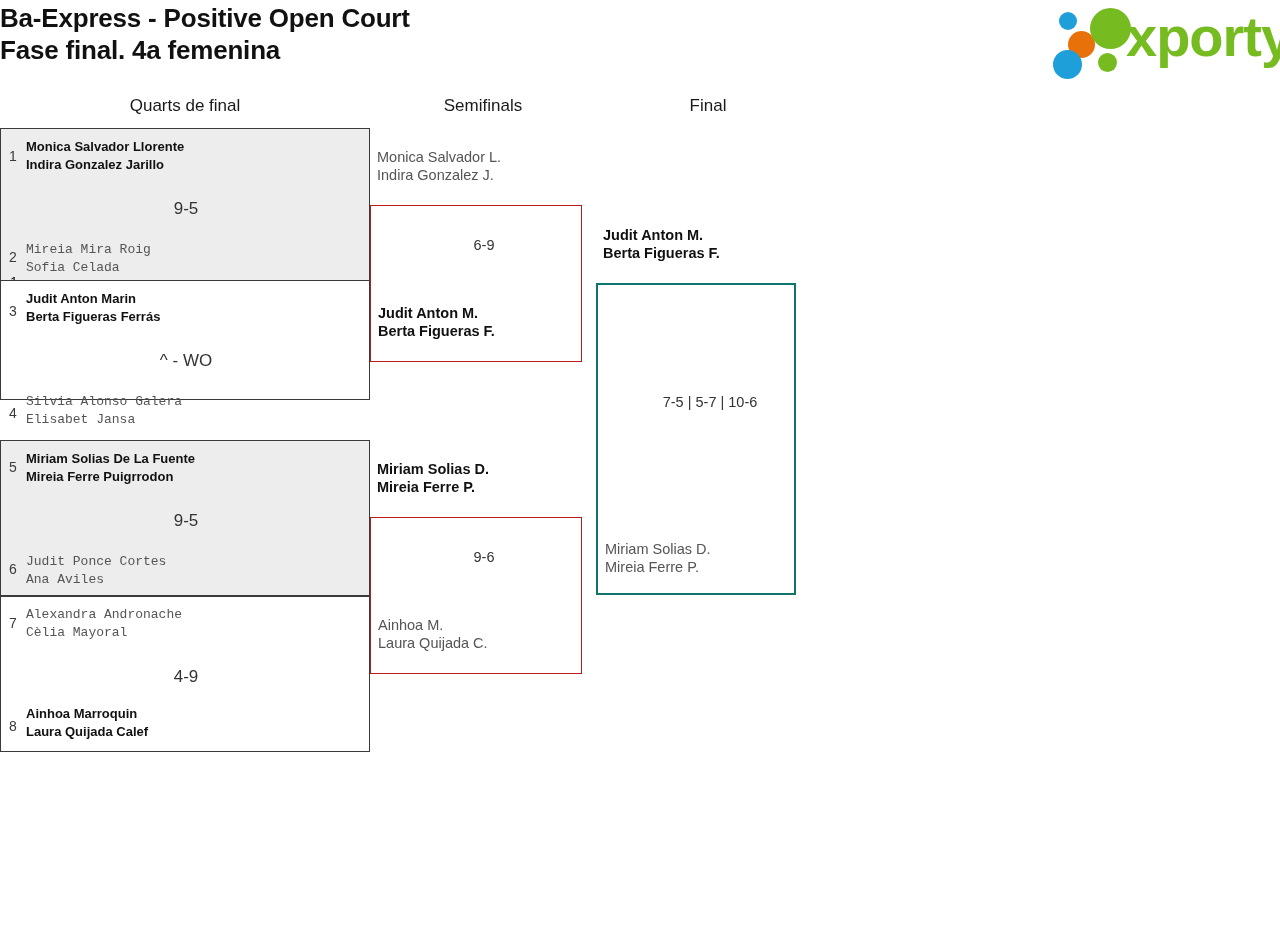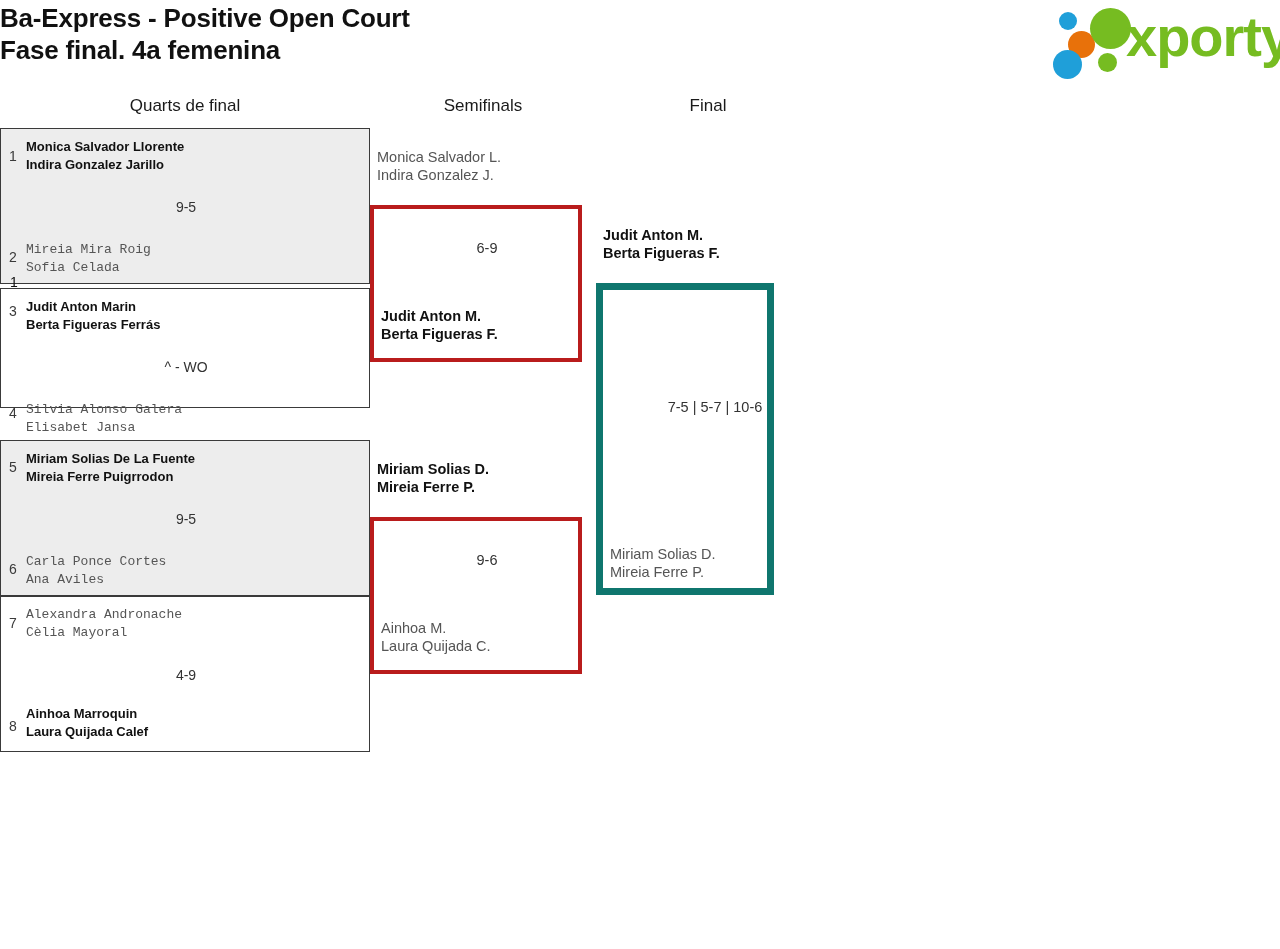--- a/index.html
+++ b/index.html
@@ -71,44 +71,44 @@
   .pair {
     position: absolute; left: 25px; right: 8px;
     font-size: 13px; line-height: 18px;
   }
   .pair .pl { display: block; white-space: nowrap; }
   .pair.win .pl { color: #111111; font-weight: 700; }
   .pair.lose .pl { color: #555555; font-weight: 400; font-family: Liberation Mono, monospace; }
 
   .qf-score {
     position: absolute; left: 0; width: 370px;
-    text-align: center; font-size: 14px; color: #333333;
+    text-align: center; font-size: 17px; color: #333333;
   }
 
   
   .sf-box {
     position: absolute; left: 370px; width: 212px;
-    border: 4px solid #b91c1c; background: #ffffff;
+    border: 1px solid #b91c1c; background: #ffffff;
   }
   .sf-pair {
     position: absolute; left: 7px;
     font-size: 14.5px; line-height: 18px;
   }
   .sf-pair .pl { display: block; white-space: nowrap; }
   .sf-pair.win .pl { color: #111111; font-weight: 700; }
   .sf-pair.lose .pl { color: #555555; font-weight: 400; }
   .sf-score {
     position: absolute; left: 0; width: 226px;
     text-align: center; font-size: 14.5px; color: #333333;
   }
 
   
   .f-box {
-    position: absolute; left: 596px; width: 178px;
-    border: 7px solid #0f766e; background: #ffffff;
+    position: absolute; left: 596px; width: 200px;
+    border: 2px solid #0f766e; background: #ffffff;
   }
   .f-pair {
     position: absolute; left: 7px;
     font-size: 14.5px; line-height: 18px;
   }
   .f-pair .pl { display: block; white-space: nowrap; }
   .f-pair.win .pl { color: #111111; font-weight: 700; }
   .f-pair.lose .pl { color: #555555; font-weight: 400; }
   .f-score {
     position: absolute; left: 0; width: 224px;
@@ -148,42 +148,42 @@
     </div>
     <div class="qf-score" style="top:70px;">9-5</div>
     <div class="pair lose" style="top:112px;">
       <span class="pl">Mireia Mira Roig</span>
       <span class="pl">Sofia Celada</span>
     </div>
   </div>
   <div class="seed" style="left:6px; top:148px; position:absolute;">1</div>
   <div class="seed" style="left:6px; top:249px; position:absolute;">2</div>
 
-  <div class="qf-box" style="top:288px; height:120px;">
+  <div class="qf-box" style="top:280px; height:120px;">
     <div class="pair win" style="top:9px;">
       <span class="pl">Judit Anton Marin</span>
       <span class="pl">Berta Figueras Ferrás</span>
     </div>
     <div class="qf-score" style="top:70px;">^ - WO</div>
     <div class="pair lose" style="top:112px;">
       <span class="pl">Silvia Alonso Galera</span>
       <span class="pl">Elisabet Jansa</span>
     </div>
   </div>
   <div class="seed" style="left:6px; top:303px; position:absolute;">3</div>
   <div class="seed" style="left:6px; top:405px; position:absolute;">4</div>
 
   <div class="qf-box shaded" style="top:440px; height:156px;">
     <div class="pair win" style="top:9px;">
       <span class="pl">Miriam Solias De La Fuente</span>
       <span class="pl">Mireia Ferre Puigrrodon</span>
     </div>
     <div class="qf-score" style="top:70px;">9-5</div>
     <div class="pair lose" style="top:112px;">
-      <span class="pl">Carla Ponce Cortes</span>
+      <span class="pl">Judit Ponce Cortes</span>
       <span class="pl">Ana Aviles</span>
     </div>
   </div>
   <div class="seed" style="left:6px; top:459px; position:absolute;">5</div>
   <div class="seed" style="left:6px; top:561px; position:absolute;">6</div>
 
   <div class="qf-box" style="top:596px; height:156px;">
     <div class="pair lose" style="top:9px;">
       <span class="pl">Alexandra Andronache</span>
       <span class="pl">Cèlia Mayoral</span>

